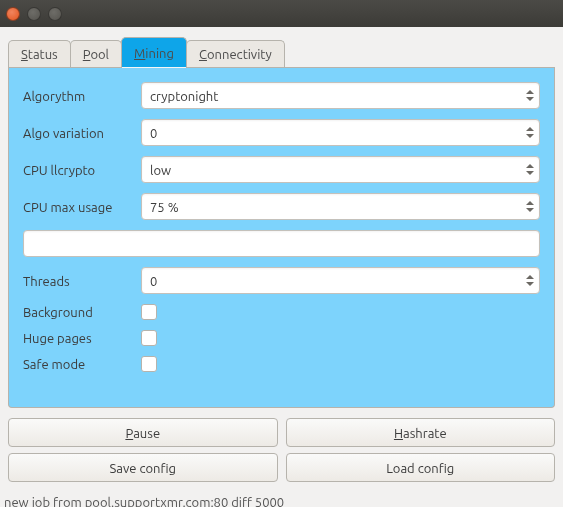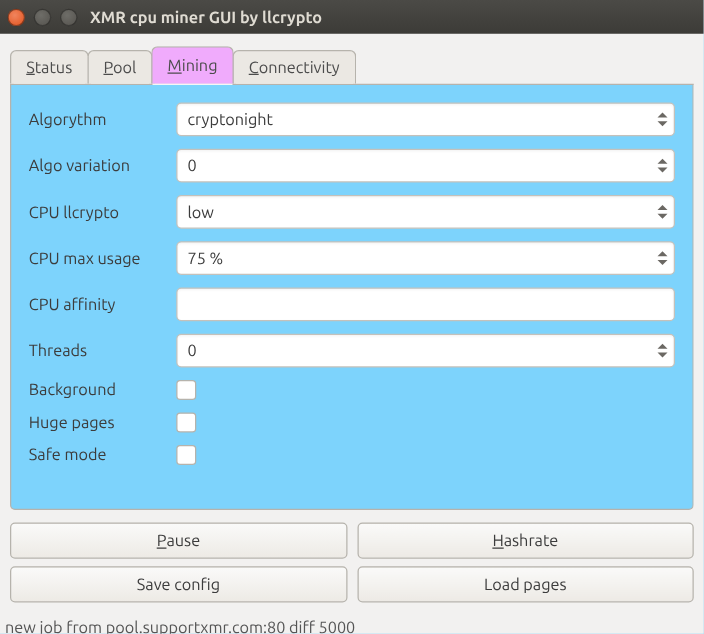--- a/index.html
+++ b/index.html
@@ -10,21 +10,21 @@
 .win-btn { width: 14px; height: 14px; border-radius: 50%; border: 1px solid rgba(0,0,0,0.4); display: inline-block; }
 .win-close { background: radial-gradient(circle at 40% 35%, #f0845e, #e2551f); }
 .win-min, .win-max { background: radial-gradient(circle at 40% 35%, #6e6d68, #55534e); }
 .title-text { color: #dfdbd2; font-weight: bold; font-size: 13px; margin-left: 3px; }
 
 .content { padding: 8px; }
 
 
 .tabstrip { display: flex; align-items: flex-end; border-bottom: 1px solid #b6b3ac; margin-top: 2px; }
 .tab { padding: 6px 12px; background: #ebe8e3; border: 1px solid #b6b3ac; border-bottom: none; border-top-left-radius: 5px; border-top-right-radius: 5px; margin-right: -1px; color: #4c4c4c; cursor: default; font-size: 13px; }
-.tab.active { background: #f0abfc; position: relative; z-index: 2; padding-top: 8px; padding-bottom: 7px; }
+.tab.active { background: #0ea5e9; position: relative; z-index: 2; padding-top: 8px; padding-bottom: 7px; }
 .tab.active::after { content: ""; position: absolute; left: 0; right: 0; bottom: -1px; height: 1px; background: #f7f6f5; }
 .tab .ul { text-decoration: underline; }
 
 .panel { background: #7dd3fc; border: 1px solid #b6b3ac; border-top: none; border-bottom-left-radius: 4px; border-bottom-right-radius: 4px; padding: 14px 14px 20px 14px; height: 340px; }
 
 .form-row { display: flex; align-items: center; margin-bottom: 10px; }
 .form-row > label { width: 118px; font-size: 13px; color: #3c3c3c; }
 .control { flex: 1; position: relative; }
 
 .combo, .spin, .textin {
@@ -56,21 +56,20 @@
 
 .status { padding: 5px 4px 2px 4px; font-size: 13px; color: #555; }
 </style>
 </head>
 <body>
 
 <div class="titlebar">
   <span class="win-btn win-close"></span>
   <span class="win-btn win-min"></span>
   <span class="win-btn win-max"></span>
-  <span class="title-text">XMR cpu miner GUI by llcrypto</span>
 </div>
 
 <div class="content">
 
   <div class="tabstrip">
     <div class="tab"><span class="ul">S</span><span></span><span>tatus</span></div>
     <div class="tab"><span class="ul">P</span><span>ool</span></div>
     <div class="tab active"><span class="ul">M</span><span>ining</span></div>
     <div class="tab"><span class="ul">C</span><span>onnectivity</span></div>
   </div>
@@ -123,21 +122,20 @@
           <span>75 %</span>
         </div>
         <div class="updown">
             <div class="tri-up"></div>
             <div class="tri-down"></div>
           </div>
       </div>
     </div>
 
     <div class="form-row">
-      <label>CPU affinity</label>
       <div class="control">
         <div class="textin">
           <span></span>
         </div>
       </div>
     </div>
 
     <div class="form-row">
       <label>Threads</label>
       <div class="control">
@@ -174,19 +172,19 @@
         <span>ause</span>
       </div>
     <div class="btn">
         <span class="ul">H</span>
         <span>ashrate</span>
       </div>
     <div class="btn">
         <span>Save config</span>
       </div>
     <div class="btn">
-        <span>Load pages</span>
+        <span>Load config</span>
       </div>
   </div>
 
 </div>
 
 <div class="status">new job from pool.supportxmr.com:80 diff 5000</div>
 
 </body></html>

